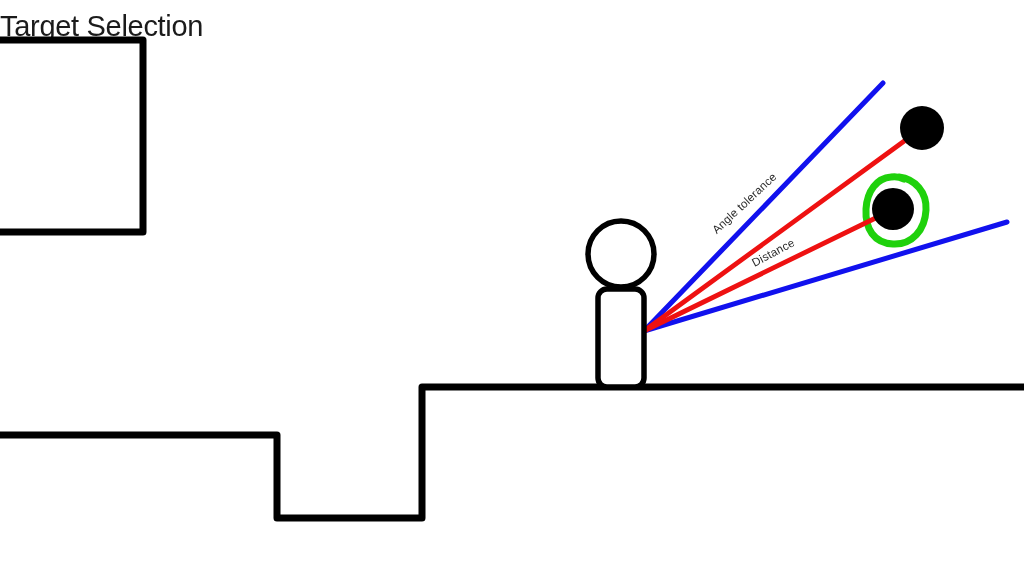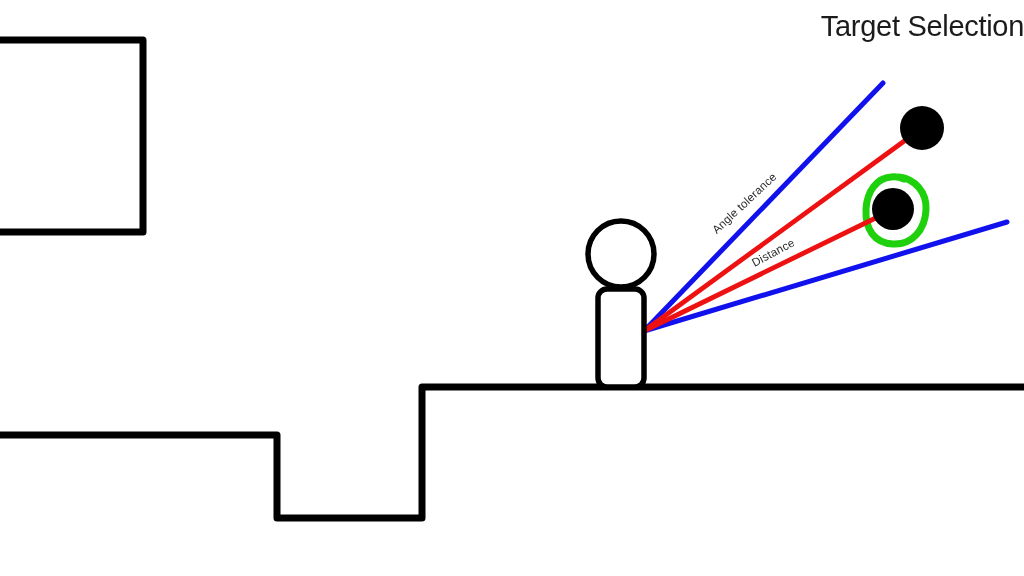--- a/index.html
+++ b/index.html
@@ -12,21 +12,21 @@
     background: #ffffff;
     position: relative;
     overflow: hidden;
     font-family: "Liberation Sans", sans-serif;
   }
   .page-title {
     position: absolute;
     top: 11px;
     left: 0;
     width: 1024px;
-    text-align: right;
+    text-align: left;
     font-size: 29px;
     font-weight: 400;
     letter-spacing: -0.3px;
     color: #1b1b1b;
     line-height: 1.1;
     user-select: none;
   }
   svg.canvas {
     position: absolute;
     top: 0;

